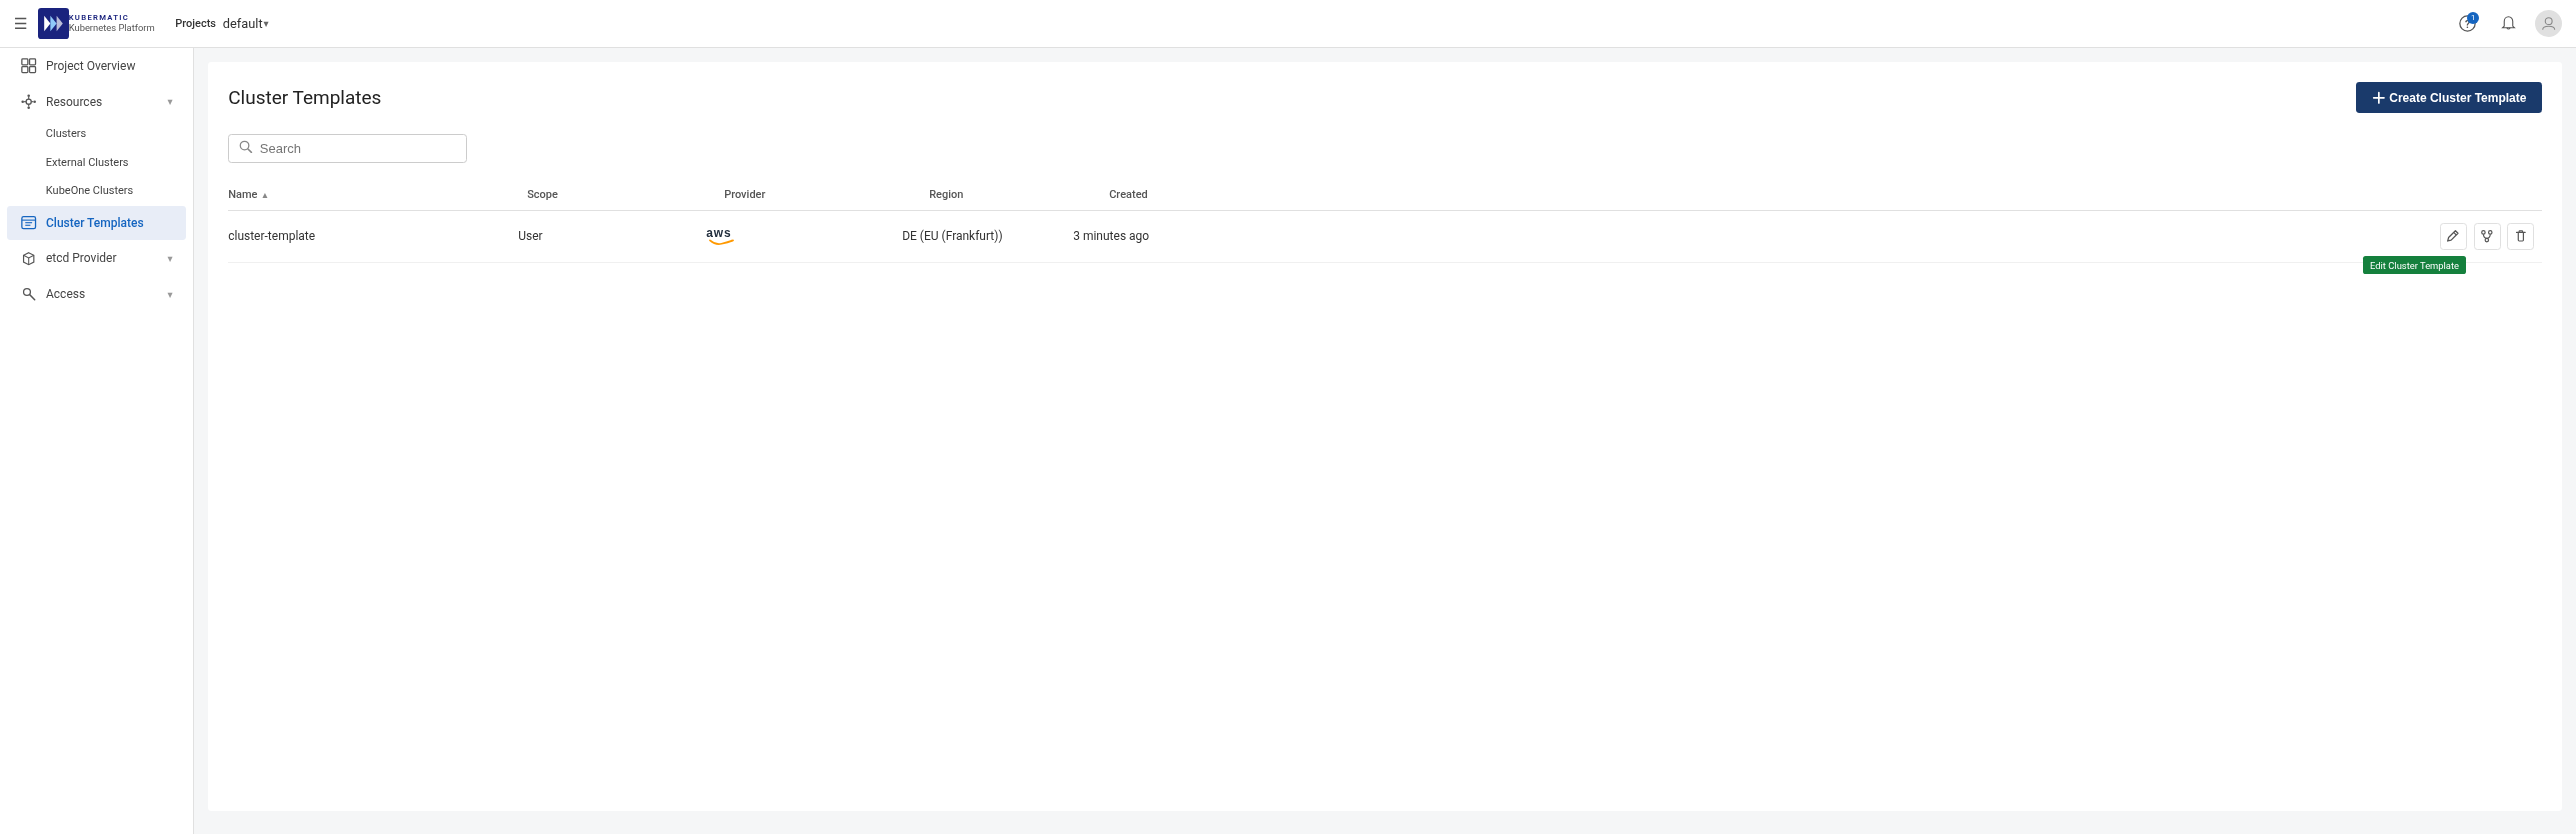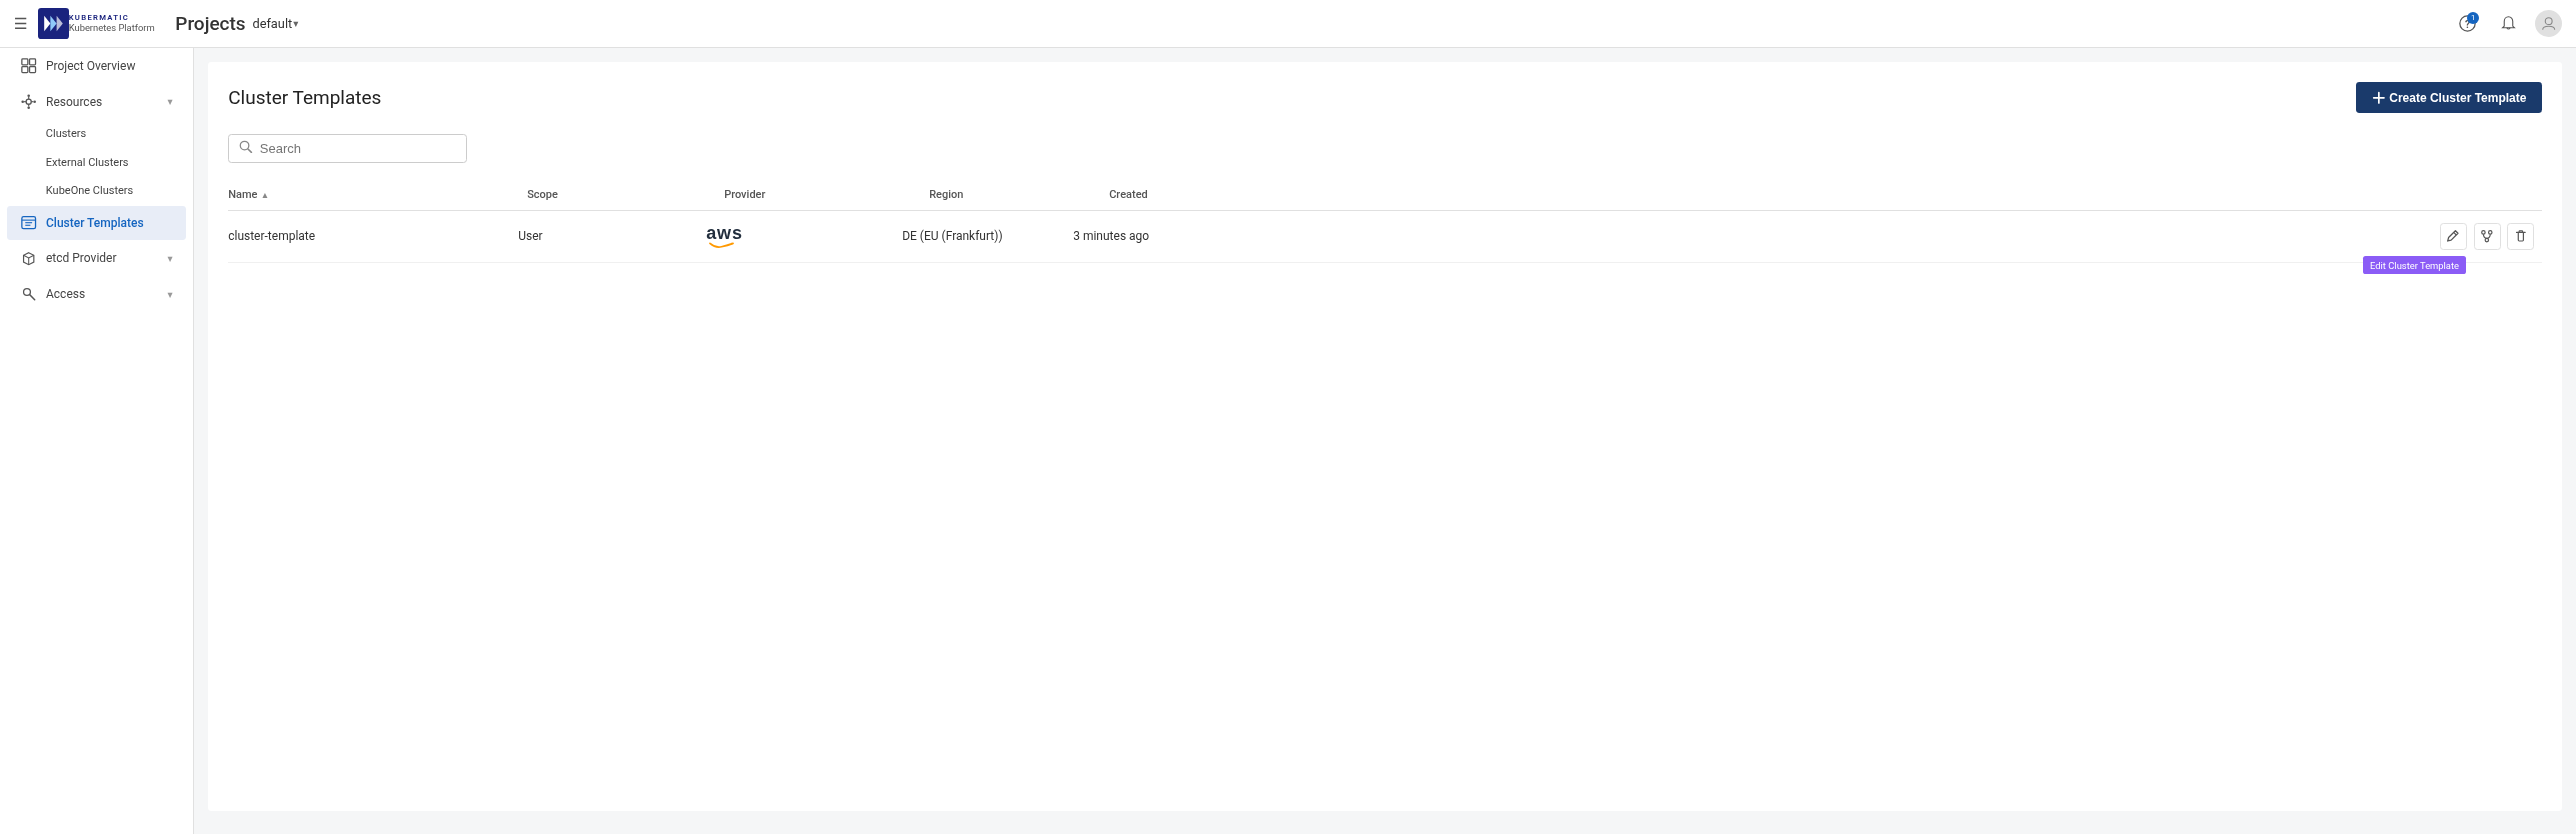--- a/index.html
+++ b/index.html
@@ -37,21 +37,21 @@
       font-weight: 600;
       letter-spacing: 1.3px;
       color: #1a237e;
       text-transform: uppercase;
     }
     .logo-platform {
       font-size: 9.4px;
       color: #555;
     }
     .topnav-projects {
-      font-size: 19px;
+      font-size: 11px;
       color: #333;
       font-weight: 500;
       margin-right: 6.8px;
       cursor: pointer;
     }
     .topnav-default {
       display: flex;
       align-items: center;
       gap: 1px;
       font-size: 12.8px;
@@ -252,21 +252,21 @@
     .table-cell { font-size: 12px; color: #333; }
 
     
     .aws-logo {
       display: flex;
       flex-direction: column;
       align-items: flex-start;
       gap: 0;
     }
     .aws-text {
-      font-size: 18px;
+      font-size: 12px;
       font-weight: 700;
       color: #232f3e;
       font-family: 'Amazon Ember', Arial, sans-serif;
       letter-spacing: 0.9px;
       line-height: 1;
     }
     .aws-smile {
       width: 31px;
       height: 6.8px;
       overflow: visible;
@@ -292,21 +292,21 @@
       border: 0.9px solid #e0e0e0;
       background: #fff;
       position: relative;
     }
 
     
     .tooltip {
       position: absolute;
       bottom: -25.6px;
       right: 0;
-      background: #8b5cf6;
+      background: #15803d;
       color: #fff;
       padding: 3.4px 6.8px;
       border-radius: 2.6px;
       font-size: 9.4px;
       white-space: nowrap;
       z-index: 100;
     }
 
     
     .kkp-logo-svg {

